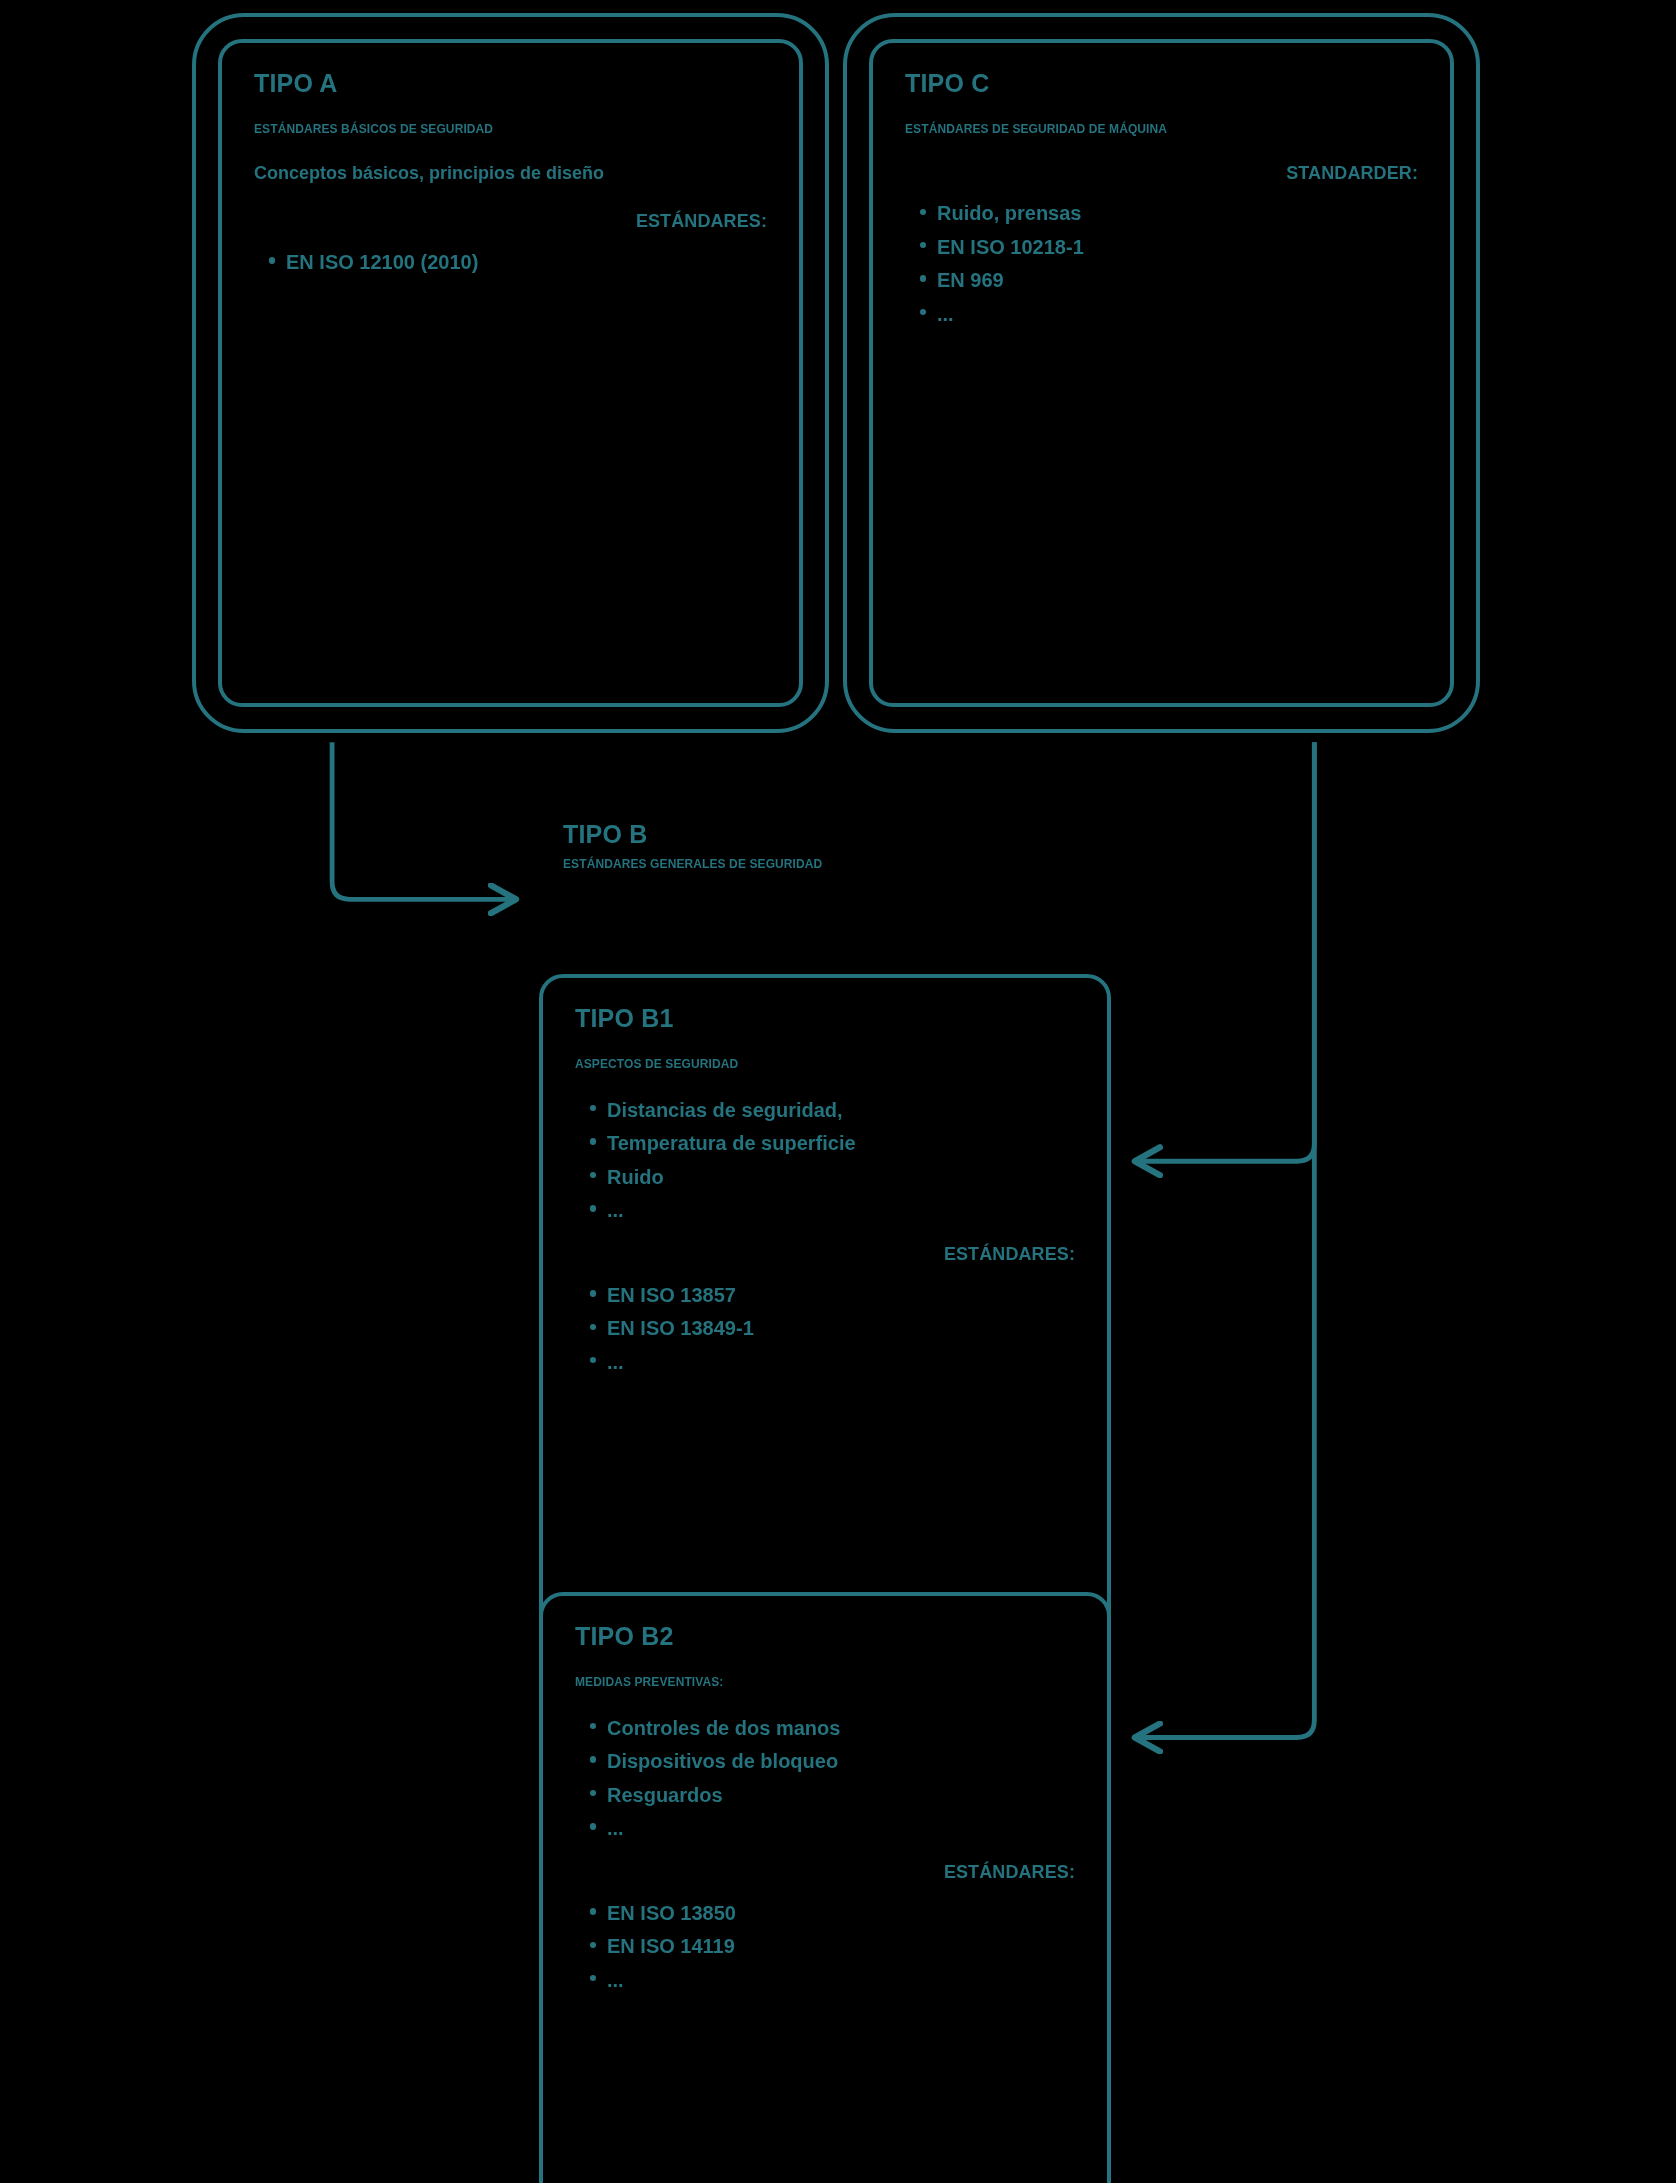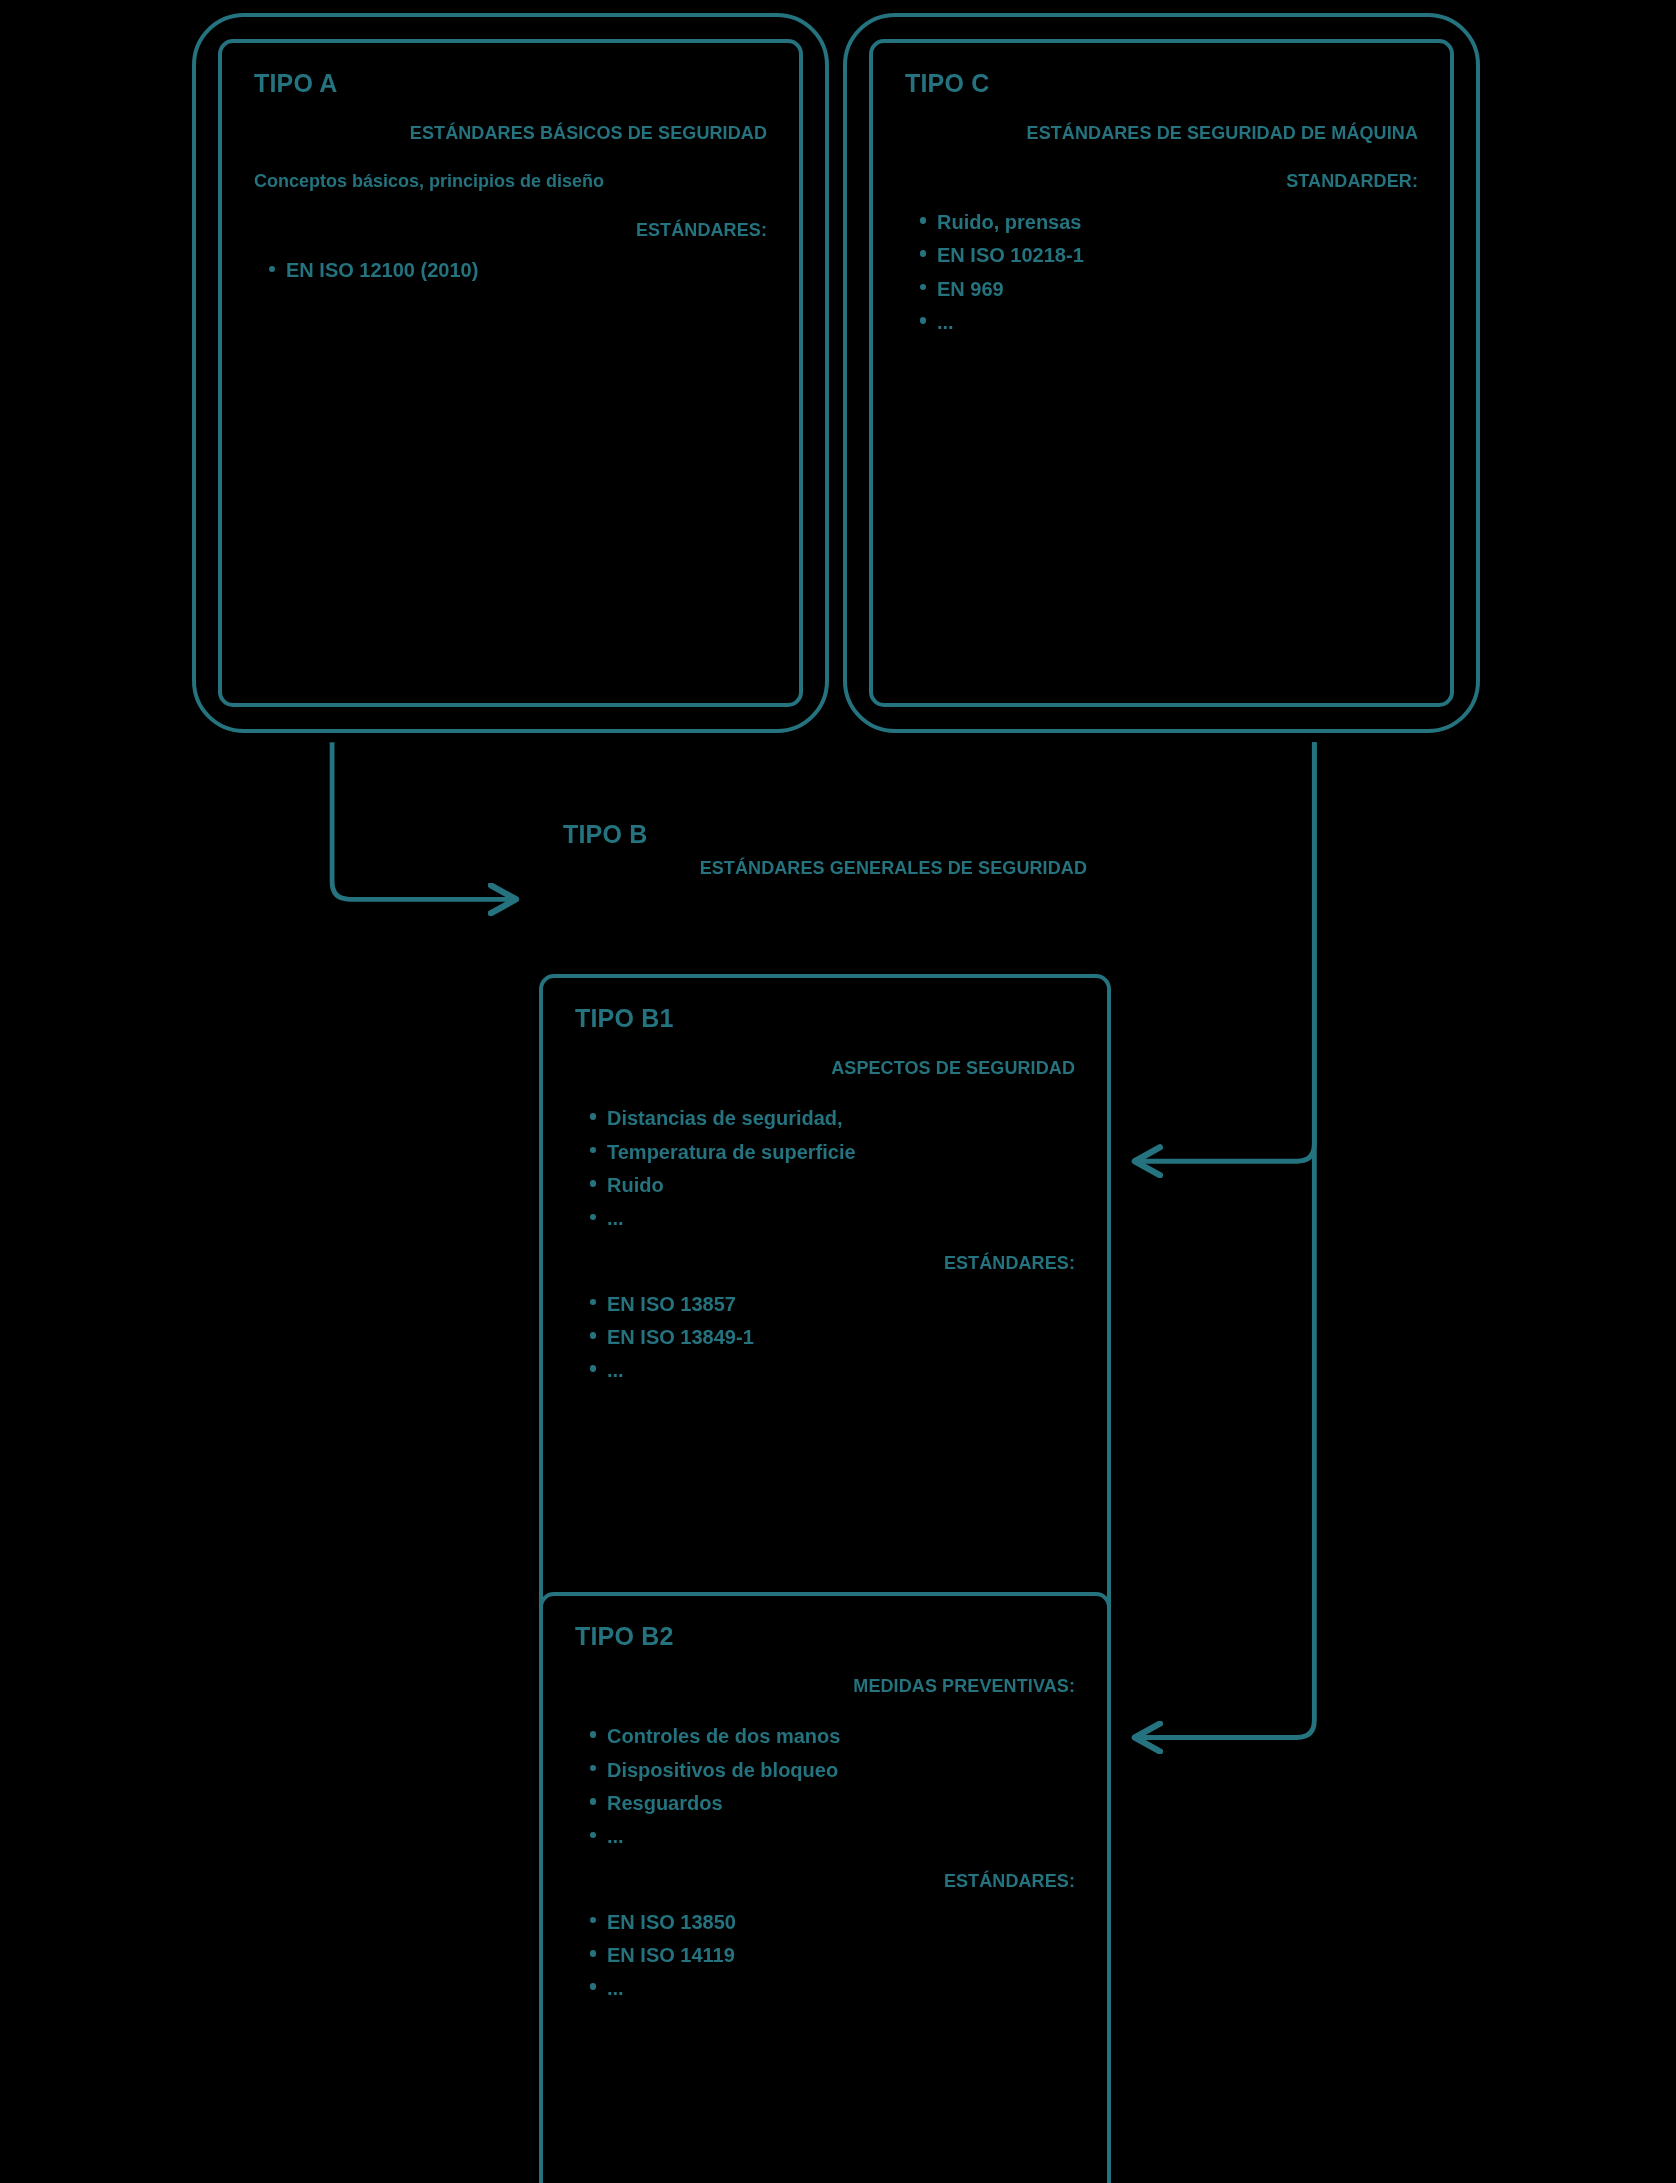--- a/index.html
+++ b/index.html
@@ -28,21 +28,21 @@
     left: 0; top: 0;
     width: 1677px; height: 2233px;
     pointer-events: none;
   }
 
   
   .card {
     position: absolute;
     box-sizing: border-box;
     border: 4.8px solid #24737f;
-    border-radius: 15px;
+    border-radius: 24px;
     background: #000000;
   }
   .card.double::before {
     content: "";
     position: absolute;
     left: -30px;
     top: -30px;
     right: -30px;
     bottom: -30px;
     border: 4.8px solid #24737f;
@@ -55,26 +55,25 @@
   }
 
   .type-title {
     font-size: 25px;
     font-weight: bold;
     letter-spacing: 0.2px;
     margin: 0 0 24.5px 0;
     line-height: 1.05;
   }
   .subhead {
-    font-size: 18px;
+    font-size: 12px;
     font-weight: bold;
     line-height: 1.42;
     margin: 0 0 23px 0;
     letter-spacing: 0.1px;
-    text-align: right;
   }
   .para {
     font-size: 18px;
     font-weight: bold;
     line-height: 1.42;
     margin: 0 0 23px 0;
   }
   .listhead {
     font-size: 18px;
     font-weight: bold;

